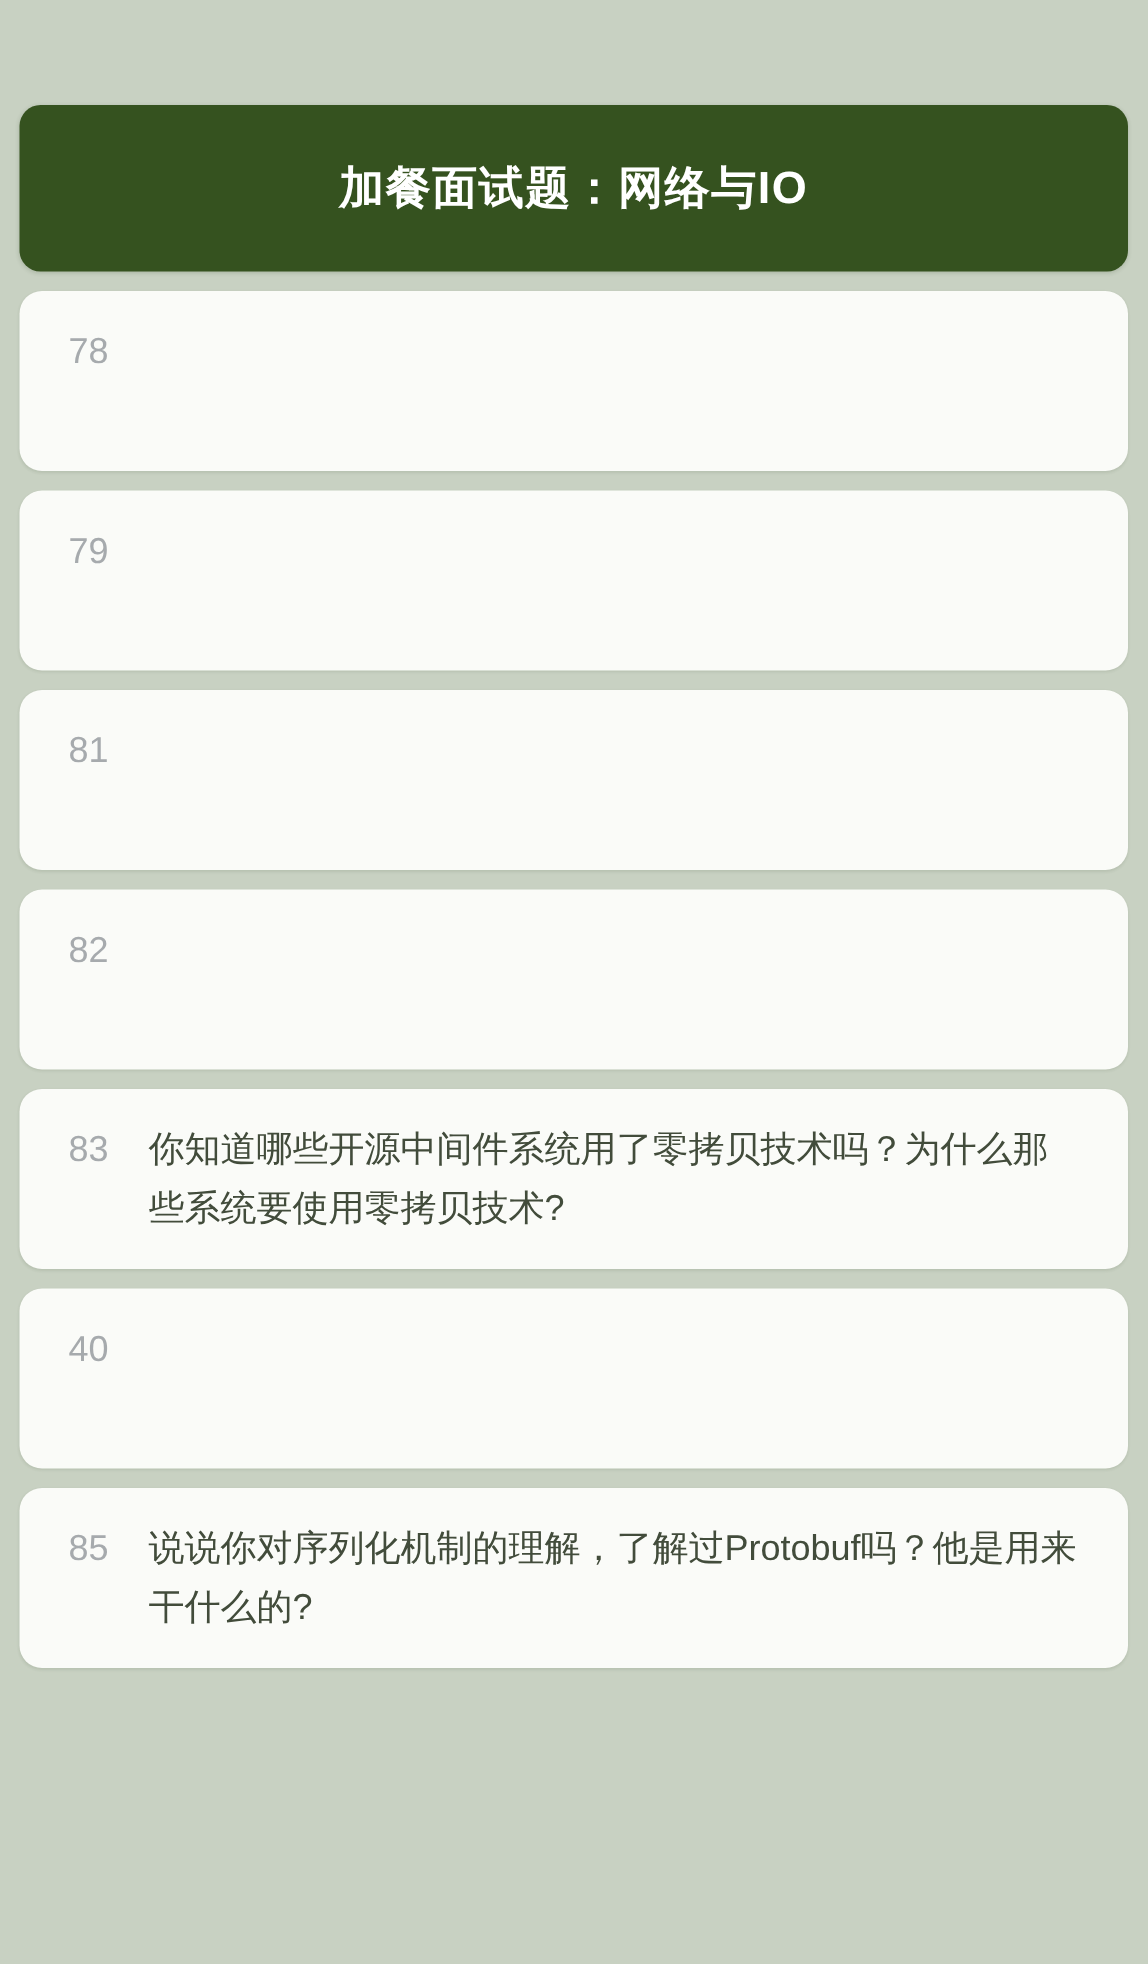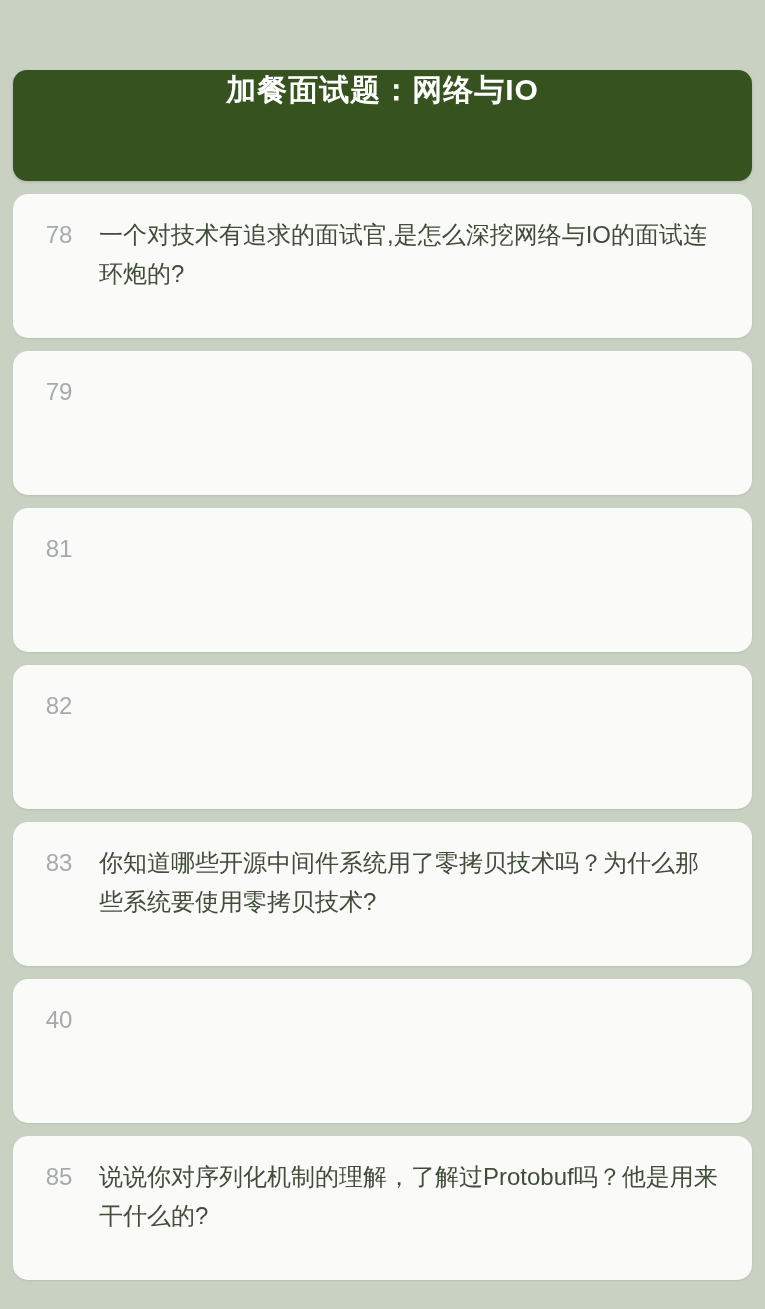--- a/index.html
+++ b/index.html
@@ -23,37 +23,38 @@
   .page {
     width: 765px;
     height: 1309px;
     padding: 70px 13px 0 13px;
   }
   .header {
     height: 111px;
     background: var(--header-bg);
     border-radius: 14px;
     display: flex;
+    align-items: center;
     justify-content: center;
     box-shadow: 0 1px 3px rgba(40, 60, 30, 0.18);
   }
   .title {
     color: var(--title-color);
     font-size: 30px;
     font-weight: bold;
     letter-spacing: 1px;
   }
   .card-list {
     margin-top: 13px;
     display: flex;
     flex-direction: column;
     gap: 13px;
   }
   .card {
-    height: 144px;
+    height: 120px;
     background: var(--card-bg);
     border-radius: 15px;
     display: flex;
     align-items: flex-start;
     padding: 21px 26px 0 28px;
     box-shadow: 0 1px 2px rgba(40, 60, 30, 0.10);
   }
   .num {
     flex: 0 0 36px;
     text-align: center;
@@ -73,21 +74,20 @@
 </head>
 <body>
 
 <div class="page">
   <header class="header">
     <h1 class="title">加餐面试题：网络与IO</h1>
   </header>
   <main class="card-list" id="card-list">
   <section class="card">
     <span class="num">78</span>
-    <p class="q">一个对技术有追求的面试官,是怎么深挖网络与IO的面试连环炮的?</p>
   </section>
 
   <section class="card">
     <span class="num">79</span>
   </section>
 
 
   <section class="card">
     <span class="num">81</span>
   </section>

